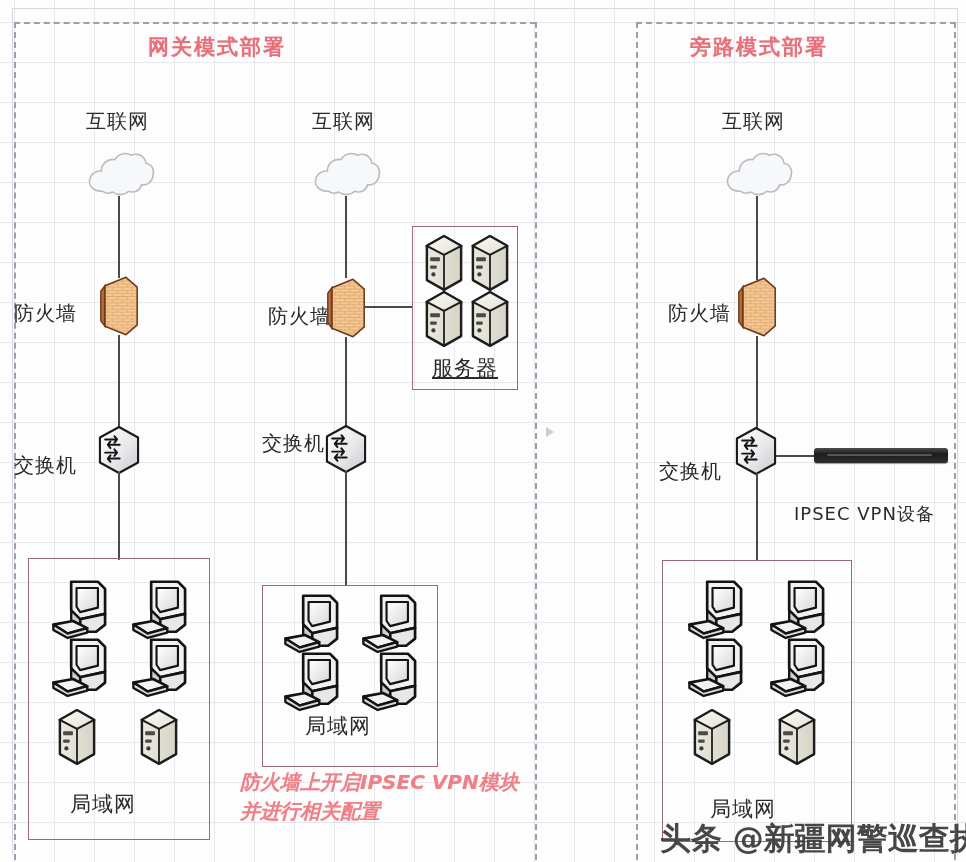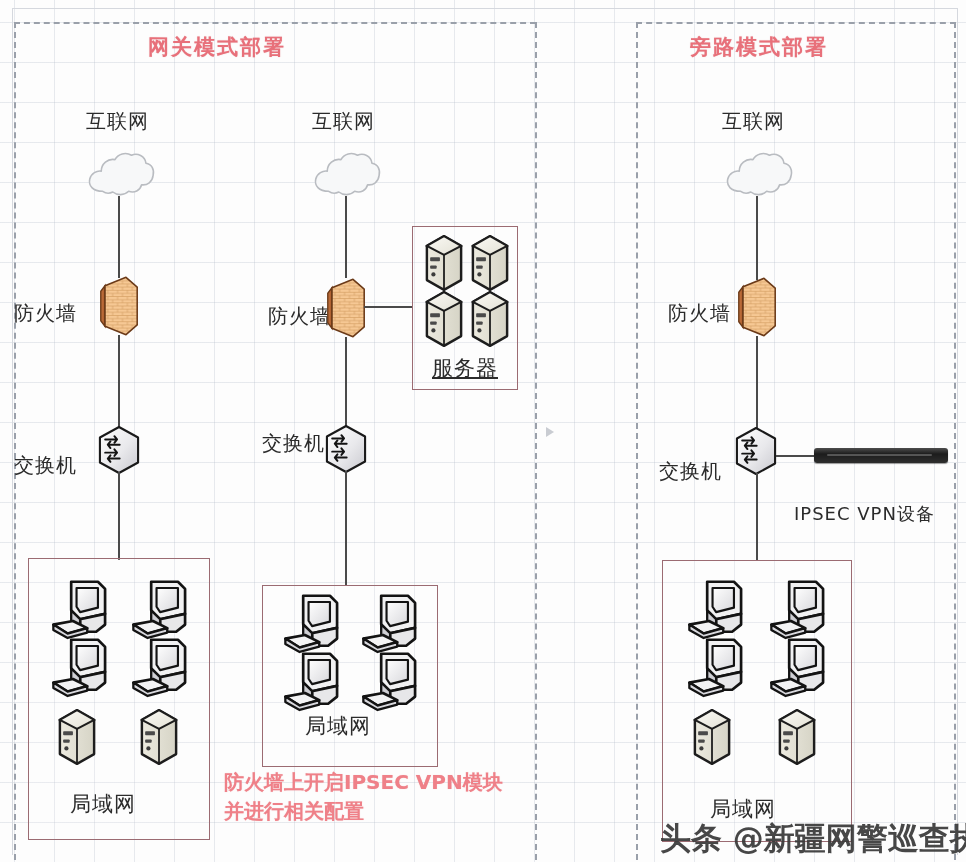--- a/index.html
+++ b/index.html
@@ -345,21 +345,21 @@
       <use href="#ico-pc"></use>
     </svg>
   <svg class="pc" style="left:280px; top:650px; width:66px; height:70px;">
       <use href="#ico-pc"></use>
     </svg>
   <svg class="pc" style="left:358px; top:650px; width:66px; height:70px;">
       <use href="#ico-pc"></use>
     </svg>
   <div class="group-caption" style="left:305px; top:712px;">局域网</div>
 
-  <div class="note-red" style="left:224px; top:768px;">防火墙上开启IPSEC  VPN模块并进行相关配置</div>
+  <div class="note-red" style="left:240px; top:768px;font-style:italic;">防火墙上开启IPSEC  VPN模块并进行相关配置</div>
 
   <div class="node-label" style="left:722px; top:108px;">互联网</div>
   <svg class="cloud" style="left:722px; top:148px; width:72px; height:52px;">
       <use href="#ico-cloud"></use>
     </svg>
 
   <div class="link v" style="left:756px; top:196px; height:84px;"></div>
 
   <div class="node-label" style="left:668px; top:300px;">防火墙</div>
   <svg class="firewall" style="left:736px; top:275px; width:42px; height:64px;">

